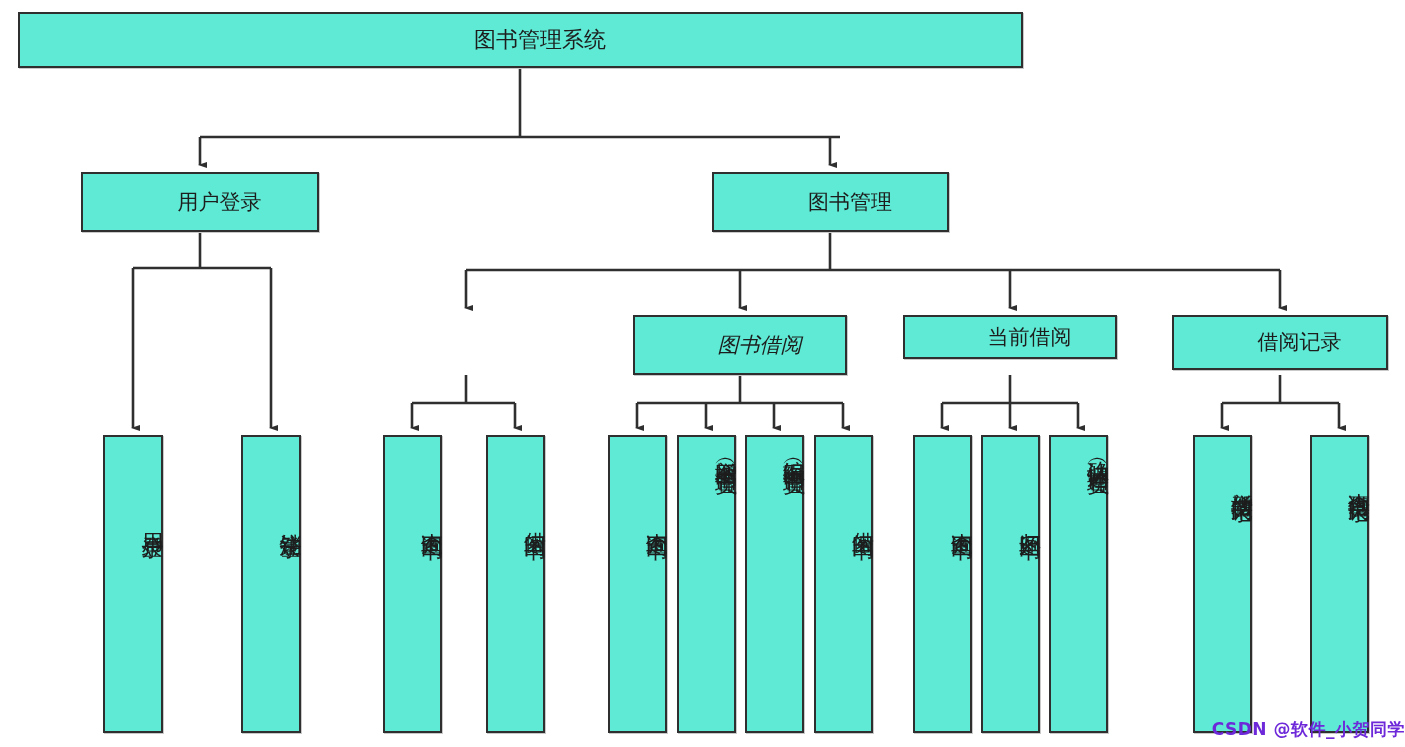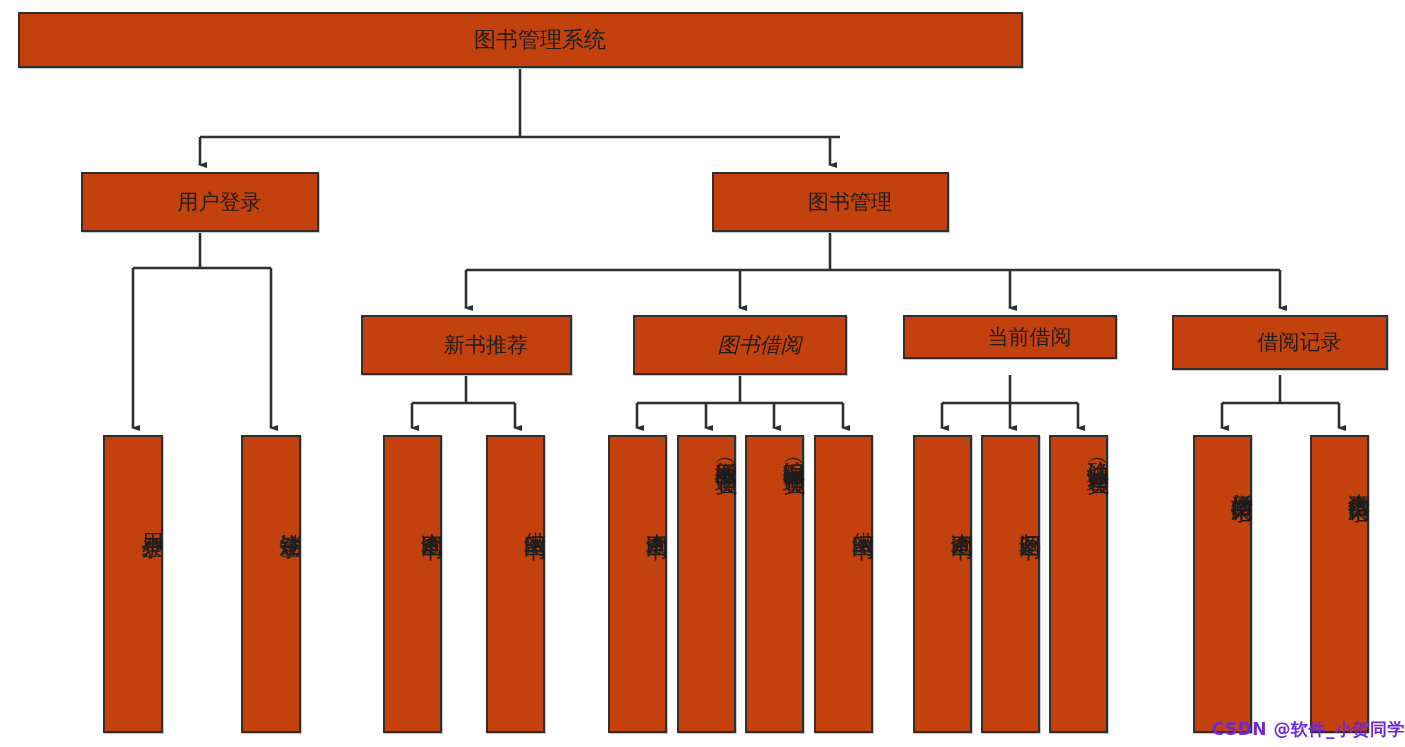--- a/index.html
+++ b/index.html
@@ -8,21 +8,21 @@
     background:#ffffff;
     font-family:"DejaVu Sans","Liberation Sans",sans-serif;
     overflow:hidden;
   }
   #canvas{position:relative;width:1405px;height:747px;}
   svg.lines{position:absolute;left:0;top:0;width:1405px;height:747px;pointer-events:none;}
 
   .node{
     position:absolute;
     box-sizing:border-box;
-    background:#c2410c;
+    background:#5eead4;
     border:2px solid #2f2f2f;
     box-shadow:1px 1px 0 0 #c9c9c9;
     display:flex;
     align-items:center;
     justify-content:center;
     color:#1d1d1d;
     padding-left:39px;
   }
   .node .lbl{
     display:block;
@@ -113,23 +113,20 @@
     <span class="lbl">图书管理系统</span>
   </div>
 
   <div class="node h" style="left:81px;top:172px;width:238px;height:60px;">
     <span class="lbl">用户登录</span>
   </div>
   <div class="node h" style="left:712px;top:172px;width:237px;height:60px;">
     <span class="lbl">图书管理</span>
   </div>
 
-  <div class="node h" style="left:361px;top:315px;width:211px;height:60px;">
-    <span class="lbl">新书推荐</span>
-  </div>
   <div class="node h" style="left:633px;top:315px;width:214px;height:60px;font-style:italic;">
     <span class="lbl">图书借阅</span>
   </div>
   <div class="node h" style="left:903px;top:315px;width:214px;height:44px;">
     <span class="lbl">当前借阅</span>
   </div>
   <div class="node h" style="left:1172px;top:315px;width:216px;height:55px;">
     <span class="lbl">借阅记录</span>
   </div>
 

